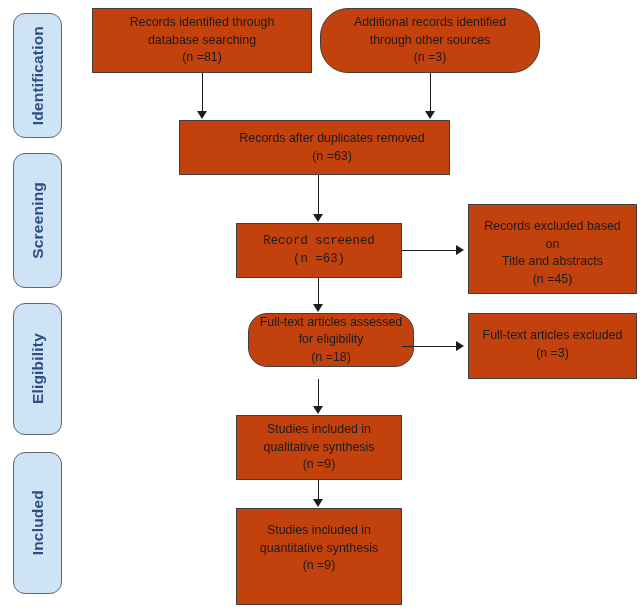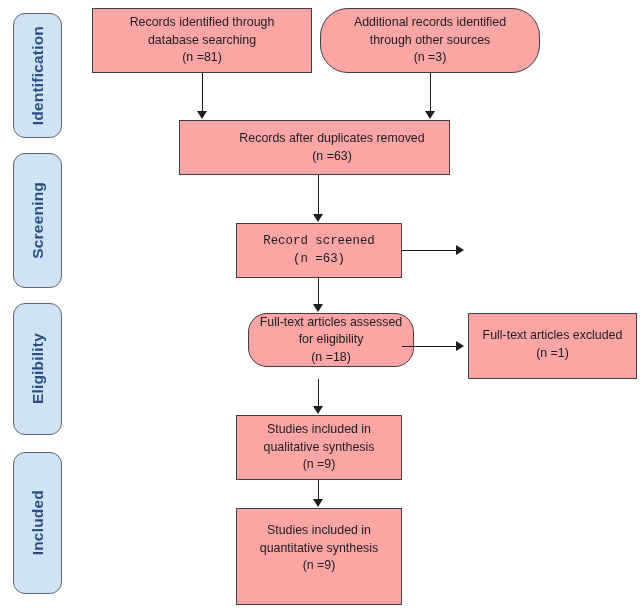--- a/index.html
+++ b/index.html
@@ -38,21 +38,21 @@
     font-weight: 600;
     letter-spacing: 0.2px;
     white-space: nowrap;
     line-height: 1;
   }
 
   
   .flow-box {
     position: absolute;
     box-sizing: border-box;
-    background: #fca5a5;
+    background: #c2410c;
     border: 1.6px solid #3f3f3f;
     display: flex;
     flex-direction: column;
     align-items: center;
     justify-content: center;
     padding: 4px 6px;
   }
   .flow-box.top-aligned {
     justify-content: flex-start;
     padding-top: 13px;
@@ -138,36 +138,42 @@
   </div>
 
   <div class="vline" style="left:318px; top:175px; height:40px;"></div>
   <div class="arrow-down" style="left:313px; top:214px;"></div>
 
   <div class="flow-box" style="left:236px; top:223px; width:166px; height:55px;font-family:Liberation Mono, monospace;">
     <span class="flow-text">Record screened
 (n =63)</span>
   </div>
 
+  <div class="flow-box top-aligned" style="left:468px; top:204px; width:169px; height:90px;">
+    <span class="flow-text">Records excluded based
+on
+Title and abstracts
+(n =45)</span>
+  </div>
 
   <div class="hline" style="left:402px; top:250px; width:55px;"></div>
   <div class="arrow-right" style="left:456px; top:245px;"></div>
 
   <div class="vline" style="left:318px; top:278px; height:27px;"></div>
   <div class="arrow-down" style="left:313px; top:304px;"></div>
 
   <div class="flow-box" style="left:248px; top:313px; width:166px; height:54px;border-radius:19px;">
     <span class="flow-text">Full-text articles assessed
 for eligibility
 (n =18)</span>
   </div>
 
   <div class="flow-box top-aligned" style="left:468px; top:313px; width:169px; height:66px;">
     <span class="flow-text">Full-text articles excluded
-(n =1)</span>
+(n =3)</span>
   </div>
 
   <div class="hline" style="left:402px; top:346px; width:55px;"></div>
   <div class="arrow-right" style="left:456px; top:341px;"></div>
 
   <div class="vline" style="left:318px; top:379px; height:28px;"></div>
   <div class="arrow-down" style="left:313px; top:406px;"></div>
 
   <div class="flow-box" style="left:236px; top:415px; width:166px; height:65px;">
     <span class="flow-text">Studies included in

